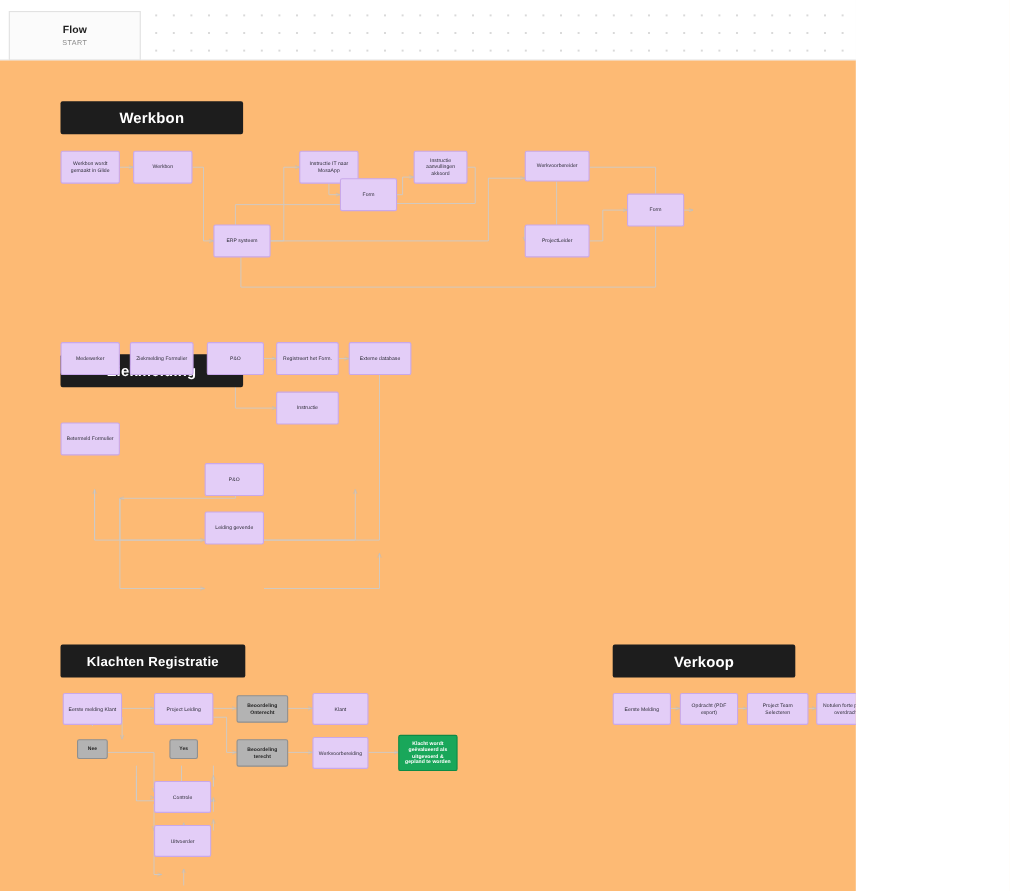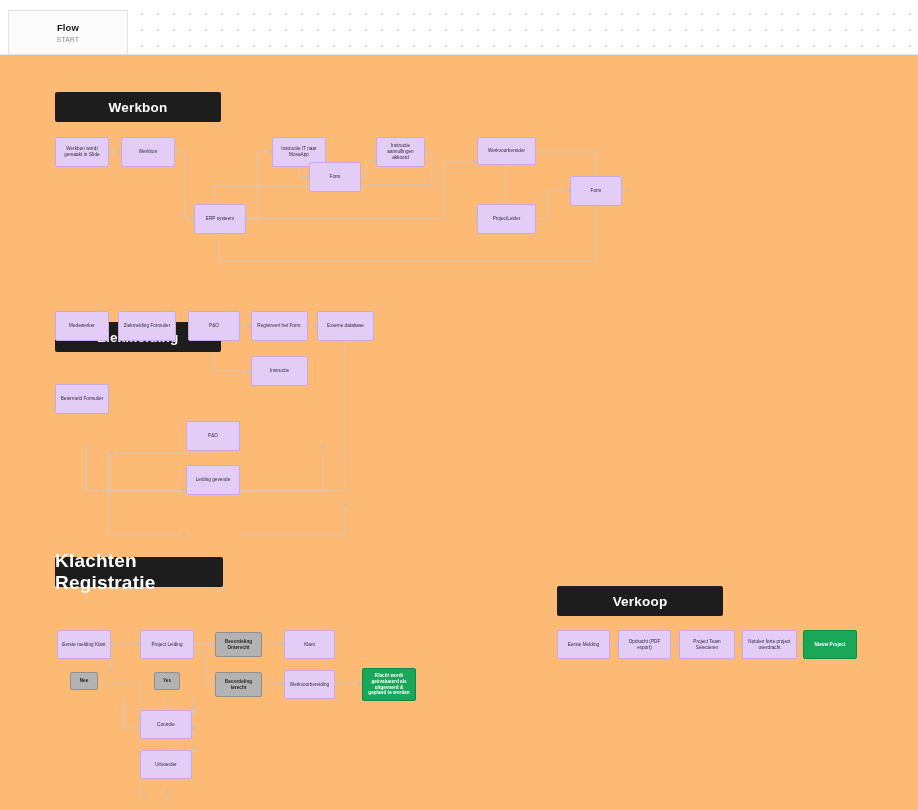--- a/index.html
+++ b/index.html
@@ -5,21 +5,21 @@
   * { box-sizing: border-box; }
   html, body {
     margin: 0; padding: 0;
     width: 918px; height: 810px;
     font-family: "Liberation Sans", sans-serif;
     background: #ffffff;
     overflow: hidden;
   }
   #app {
     position: relative;
-    width: 918px; height: 810px;
+    width: 778px; height: 810px;
     background: #fafafa;
     overflow: hidden;
   }
 
   
   .topstrip {
     position: absolute; left: 0; top: 0;
     width: 918px; height: 55px;
     background:
       radial-gradient(circle, #d9d9d9 0.7px, rgba(0,0,0,0) 0.8px);
@@ -63,21 +63,21 @@
     position: absolute;
     background: #1d1d1d;
     color: #ffffff;
     display: flex; align-items: center; justify-content: center;
     border-radius: 2px;
     font-weight: bold;
     letter-spacing: .2px;
   }
   .banner.b1 { left: 55px; top: 37px;  width: 166px; height: 30px; font-size: 13.5px; }
   .banner.b2 { left: 55px; top: 267px; width: 166px; height: 30px; font-size: 13.5px; }
-  .banner.b3 { left: 55px; top: 502px; width: 168px; height: 30px; font-size: 19px; }
+  .banner.b3 { left: 55px; top: 531px; width: 168px; height: 30px; font-size: 12px; }
   .banner.b4 { left: 557px; top: 531px; width: 166px; height: 30px; font-size: 13.5px; }
 
   
   .node {
     position: absolute;
     display: flex; align-items: center; justify-content: center;
     text-align: center;
     border-radius: 2px;
     padding: 2px 3px;
     line-height: 1.25;

